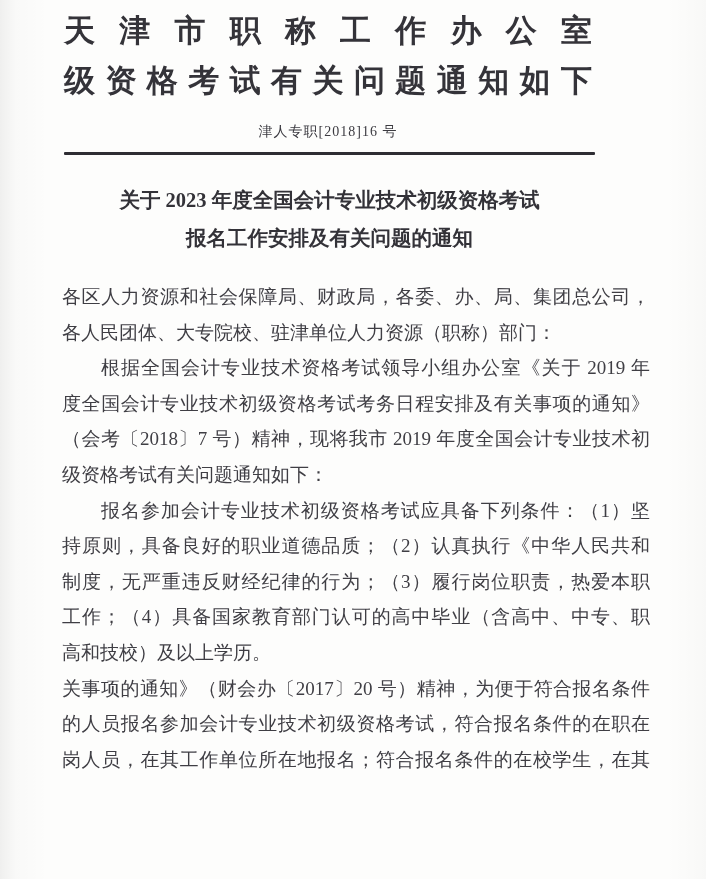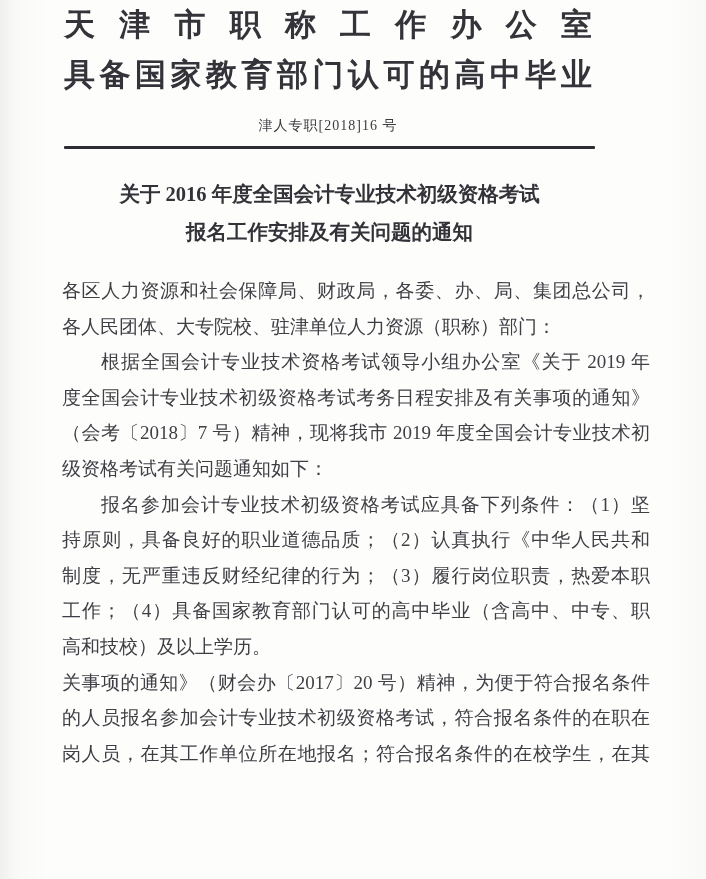--- a/index.html
+++ b/index.html
@@ -9,21 +9,21 @@
   }
   .page{
     position:relative;width:706px;height:879px;
     background:
       linear-gradient(90deg, rgba(0,0,0,0.055) 0px, rgba(0,0,0,0.015) 16px, rgba(0,0,0,0) 48px),
       linear-gradient(270deg, rgba(0,0,0,0.02) 0px, rgba(0,0,0,0) 40px),
       #fdfdfc;
     color:#403f45;
   }
   
-  .letterhead{}
+  .letterhead{padding-top:6px;}
   .org{
     width:528px;margin-left:64px;
     font-weight:700;font-size:31px;line-height:50px;color:#343339;
     text-align:justify;text-align-last:justify;text-justify:inter-character;
   }
   .docnum{
     margin-top:14px;width:528px;margin-left:64px;
     text-align:center;font-size:14px;line-height:24px;color:#3b3a40;letter-spacing:1px;
   }
   .rule{
@@ -45,27 +45,27 @@
   .ind{padding-left:39px;}
   .bold{font-weight:700;color:#343338;}
 </style>
 </head>
 <body>
 
 <div class="page">
 
   <header class="letterhead">
     <div class="org">天津市职称工作办公室</div>
-    <div class="org">具备国家教育部门认可的高中毕业</div>
+    <div class="org">级资格考试有关问题通知如下</div>
     <div class="docnum">津人专职[2018]16 号</div>
     <div class="rule"></div>
   </header>
 
   <h1 class="title">
-    <span>关于 2016 年度全国会计专业技术初级资格考试</span>
+    <span>关于 2023 年度全国会计专业技术初级资格考试</span>
     <span>报名工作安排及有关问题的通知</span>
   </h1>
 
   <main class="bodytext">
     <div class="bl j">各区人力资源和社会保障局、财政局，各委、办、局、集团总公司，</div>
     <div class="bl">各人民团体、大专院校、驻津单位人力资源（职称）部门：</div>
     <div class="bl j ind">根据全国会计专业技术资格考试领导小组办公室《关于 2019 年</div>
     <div class="bl j">度全国会计专业技术初级资格考试考务日程安排及有关事项的通知》</div>
     <div class="bl j">（会考〔2018〕7 号）精神，现将我市 2019 年度全国会计专业技术初</div>
     <div class="bl">级资格考试有关问题通知如下：</div>

